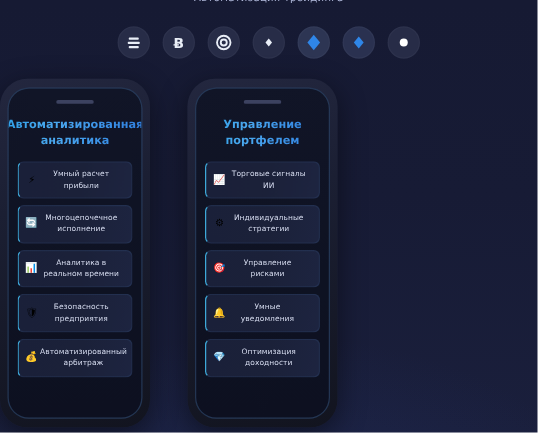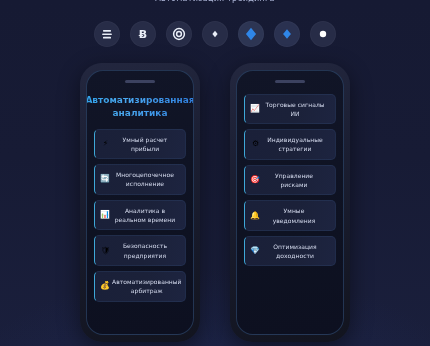--- a/index.html
+++ b/index.html
@@ -38,21 +38,21 @@
     background:#272c47;
     display:flex; align-items:center; justify-content:center;
     position:relative;
     box-shadow:inset 0 0 0 1px rgba(255,255,255,0.03);
   }
   .coin svg { display:block; }
 
   
   .phones {
     position:absolute; top:63px; left:0; width:100%;
-    display:flex; justify-content:center; gap:30px;
+    display:flex; gap:30px;
   }
   .phone {
     width:120px; height:279px;
     border-radius:22px;
     background:linear-gradient(165deg,#23273f 0%,#1b1f33 35%,#12141f 100%);
     padding:7px 6px;
     box-shadow:0 6px 22px rgba(0,0,0,0.45);
   }
   .screen {
     width:100%; height:100%;
@@ -183,20 +183,21 @@
           <div class="card">
             <span class="card-icon">💰</span>
             <span class="card-label">Автоматизированный арбитраж</span>
           </div>
         </div>
       </div>
     </div>
     <div class="phone">
       <div class="screen">
         <div class="speaker"></div>
+        <div class="screen-title">Управление портфелем</div>
         <div class="card-list">
           <div class="card">
             <span class="card-icon">📈</span>
             <span class="card-label">Торговые сигналы ИИ</span>
           </div>
           <div class="card">
             <span class="card-icon">⚙</span>
             <span class="card-label">Индивидуальные стратегии</span>
           </div>
           <div class="card one-line">

